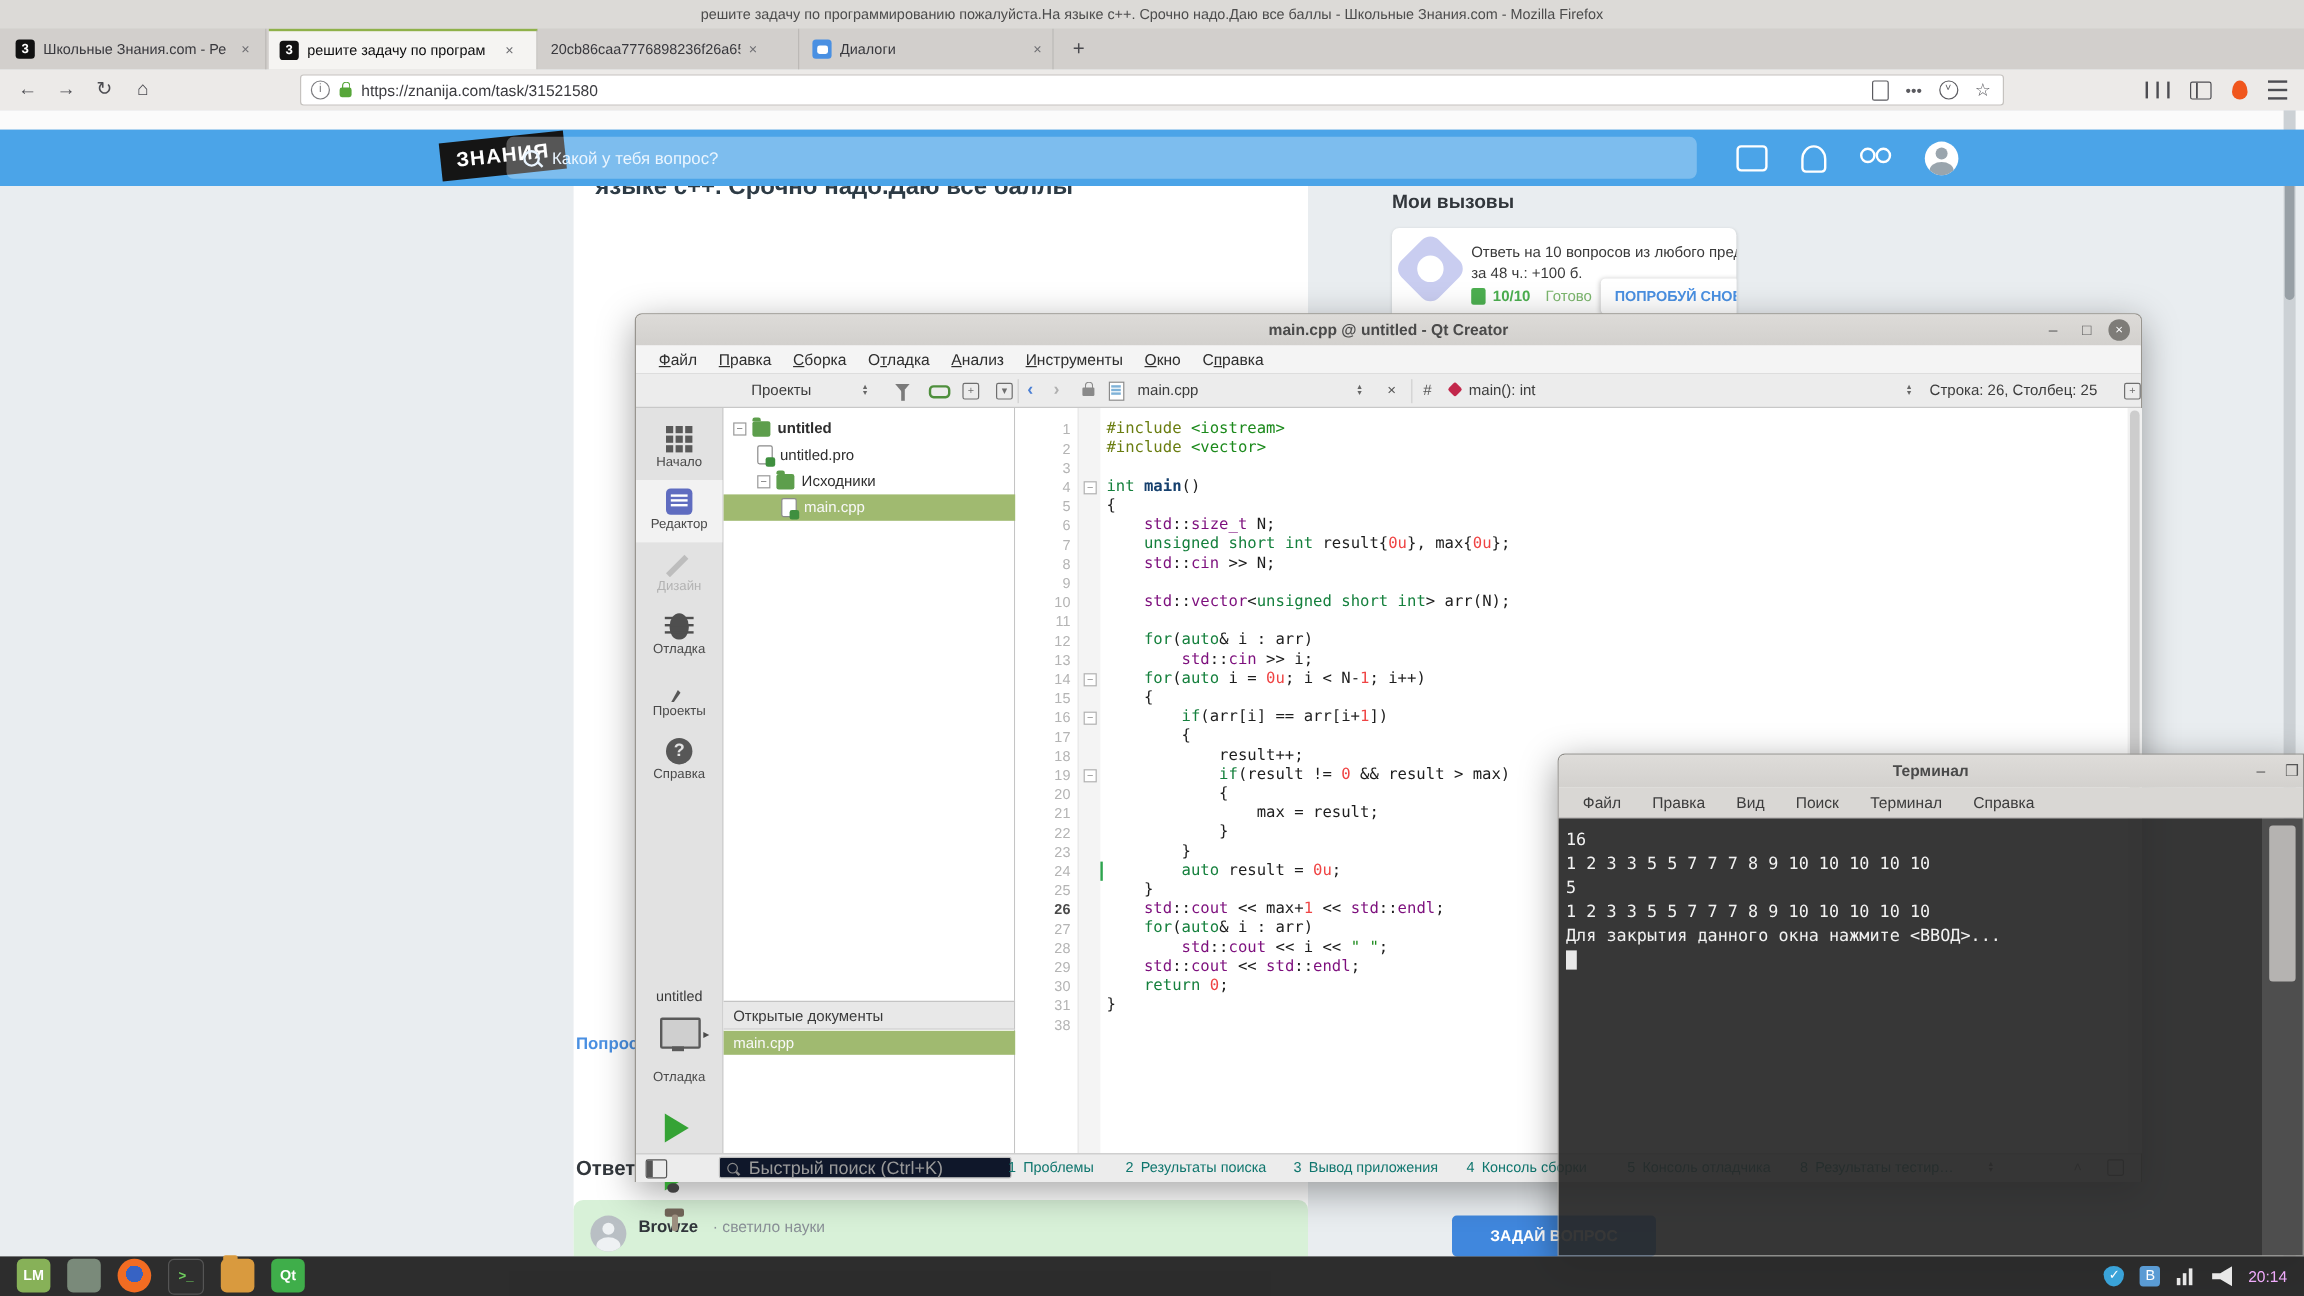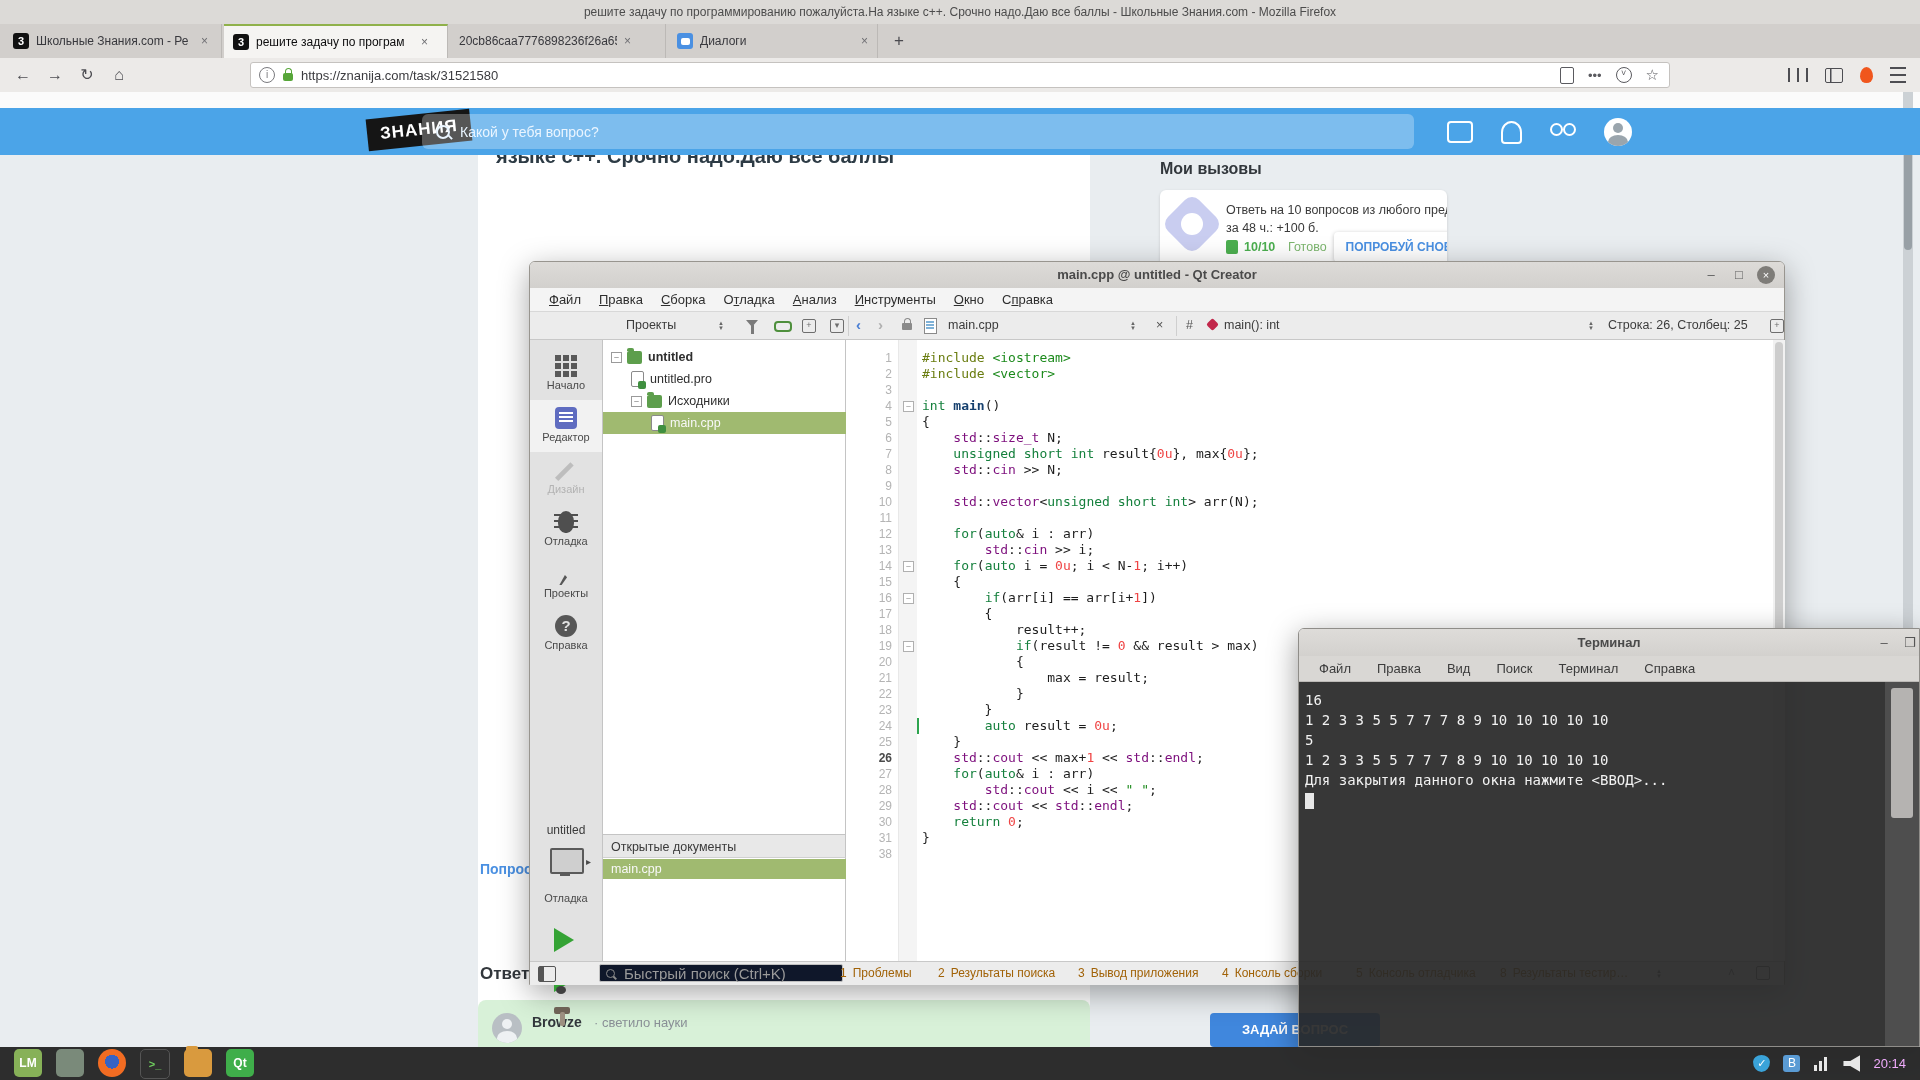--- a/index.html
+++ b/index.html
@@ -173,21 +173,21 @@
   #edcursor{position:absolute;left:71px;width:2px;height:16px;background:#2da44e;}
   #edscroll{position:absolute;left:927px;top:0;width:12px;height:621px;background:#f1f1f1;}
   #edthumb{position:absolute;left:2px;top:2px;width:8px;height:330px;background:#cdcdcd;border-radius:4px;}
   #qt-status{left:0;top:699px;width:100%;height:24px;background:#ececec;border-top:1px solid #c8c8c8;box-sizing:border-box;}
   .sbtoggle{position:absolute;left:8px;top:4px;width:16px;height:14px;border:1.5px solid #555;border-radius:2px;
     background:linear-gradient(#555,#555) no-repeat 0 0/5px 100%;}
   #qsearch{position:absolute;left:34px;top:2px;width:244px;height:18px;background:#0f172a;border:1px solid #c0c0c0;border-radius:2px;
     font-size:15px;color:#9a9a9a;line-height:18px;padding-left:24px;box-sizing:border-box;margin-left:35px;}
   .mag2{position:absolute;left:6px;top:4px;width:7px;height:7px;border:1.5px solid #8a8a8a;border-radius:50%;}
   .mag2:after{content:"";position:absolute;left:6px;top:7px;width:4px;height:1.5px;background:#8a8a8a;transform:rotate(45deg);}
-  .pane-item{position:absolute;top:4px;font-size:12px;color:#a16207;white-space:nowrap;}
+  .pane-item{position:absolute;top:4px;font-size:12px;color:#0f766e;white-space:nowrap;}
   .pane-item b{font-weight:normal;margin-right:6px;}
   
   #term{left:1298px;top:628px;width:622px;height:419px;z-index:30;border:1px solid #8f8d89;box-sizing:border-box;
     border-radius:6px 0 0 0;box-shadow:0 8px 30px rgba(0,0,0,.4);}
   #term-title{left:0;top:0;width:100%;height:27px;background:linear-gradient(#dedcd9,#d3d1ce);border-radius:5px 0 0 0;
     text-align:center;line-height:27px;font-size:13px;font-weight:bold;color:#4a4a4a;}
   #term-menubar{left:0;top:27px;width:100%;height:26px;background:#d9d7d4;display:flex;align-items:center;gap:26px;
     padding-left:20px;box-sizing:border-box;border-bottom:1px solid #bcbab7;}
   .term-menu{font-size:13px;color:#3c3c3c;}
   #term-body{left:0;top:53px;width:586px;height:364px;background:rgba(40,40,40,.93);color:#f2f2f2;

